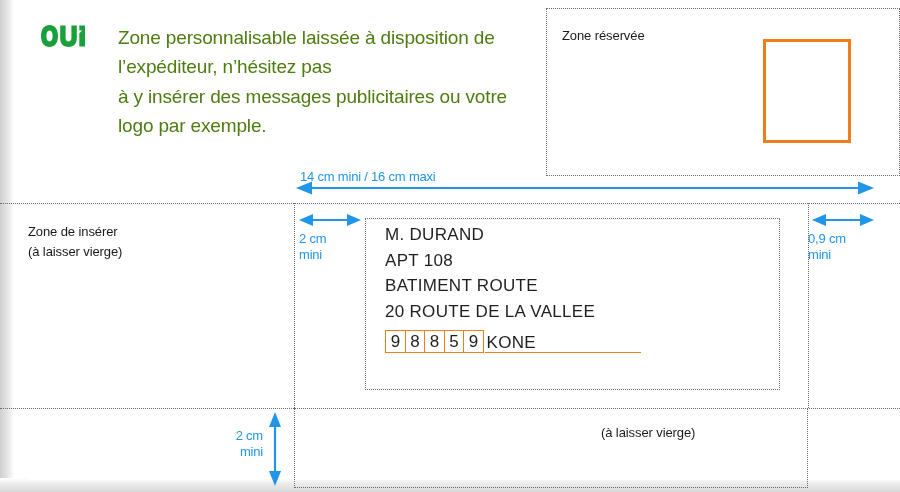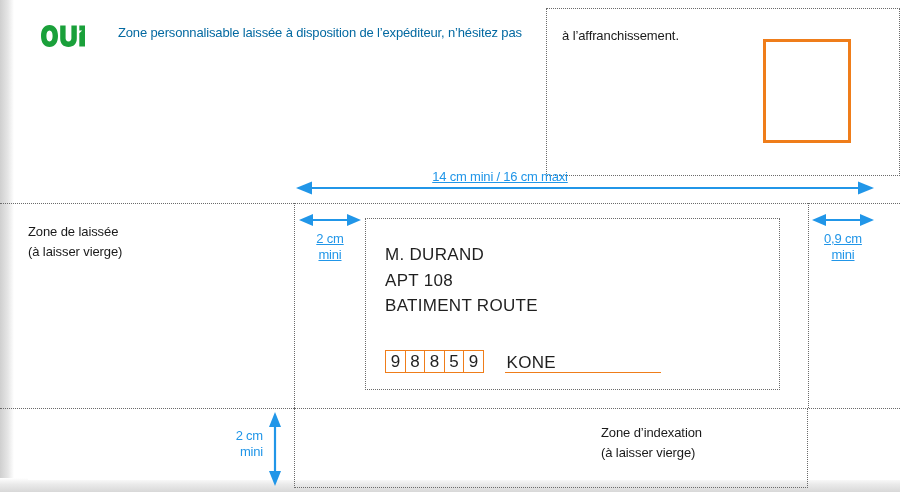--- a/index.html
+++ b/index.html
@@ -70,23 +70,23 @@
     width: 46px;
     height: 22px;
   }
 
   
   .blurb {
     position: absolute;
     left: 118px;
     top: 23px;
     width: 420px;
-    font-size: 13px;
+    font-size: 19px;
     line-height: 1.55;
-    color: #0369a1;
+    color: #4d7c0f;
     letter-spacing: -0.15px;
   }
   .zone-label {
     position: absolute;
     font-size: 13px;
     line-height: 1.5;
     color: #1a1a1a;
     letter-spacing: -0.1px;
   }
   .zone-reservee { left: 562px; top: 26px; }
@@ -102,21 +102,21 @@
     height: 104px;
     border: 3px solid #ef7d1a;
     box-sizing: border-box;
     background: #ffffff;
   }
 
   
   .address-box {
     position: absolute;
     left: 365px;
-    top: 228px;
+    top: 208px;
     width: 415px;
     height: 172px;
   }
   .address-lines {
     position: absolute;
     left: 20px;
     top: 14px;
     font-size: 17px;
     line-height: 25.5px;
     color: #1f1f1f;
@@ -136,42 +136,42 @@
     border: 1.5px solid #ef7d1a;
     box-sizing: border-box;
     font-size: 17px;
     line-height: 21px;
     text-align: center;
     color: #1f1f1f;
     margin-right: -1.5px;
     background: #ffffff;
   }
   .cp-city {
-    margin-left: 22px;
+    margin-left: 2px;
     font-size: 17px;
     line-height: 23px;
     color: #1f1f1f;
     letter-spacing: 0.3px;
     border-bottom: 1.5px solid #ef7d1a;
     padding-right: 105px;
     padding-left: 2px;
     height: 22px;
     box-sizing: border-box;
   }
 
   
   .dim-label {
     position: absolute;
     color: #2196e8;
     font-size: 13px;
     line-height: 16px;
     letter-spacing: -0.2px;
     white-space: nowrap;
   }
-  .dim-label.centered { text-align: center; text-decoration: underline; }
+  .dim-label.centered { text-align: left; }
   .dim-label.right { text-align: right; }
 
   .arrow-h {
     position: absolute;
     height: 18px;
   }
   .arrow-v {
     position: absolute;
     width: 18px;
   }
@@ -207,24 +207,25 @@
                M9.5,5.6 C7.4,5.6 6.4,7.8 6.4,11 C6.4,14.2 7.4,16.4 9.5,16.4 C11.6,16.4 12.6,14.2 12.6,11 C12.6,7.8 11.6,5.6 9.5,5.6 Z" fill="#1aa03a"></path>
 
       <path d="M20.2,0.6 L25.6,0.6 L25.6,13.3 C25.6,15.4 26.7,16.4 28.5,16.4 C30.3,16.4 31.4,15.4 31.4,13.3 L31.4,0.6 L36.8,0.6 L36.8,13.6 C36.8,19 33.6,22 28.5,22 C23.4,22 20.2,19 20.2,13.6 Z" fill="#1aa03a"></path>
 
       <path d="M39.3,0.6 L45,0.6 L45,21.4 L39.3,21.4 L39.3,8.2 L42.2,5.4 L39.3,5.4 Z" fill="#1aa03a"></path>
     </svg>
   </div>
 
   <div class="blurb">
     <div>Zone personnalisable laissée à disposition de l’expéditeur, n’hésitez pas</div>
+    <div>à y insérer des messages publicitaires ou votre logo par exemple.</div>
   </div>
 
   <div class="zone-label zone-reservee">
-    <div>à l’affranchissement.</div>
+    <div>Zone réservée</div>
   </div>
 
   <div class="stamp-box"></div>
 
   <div class="dim-label centered" style="left:300px; top:169px; width:400px;">
     <span>14 cm mini / 16 cm maxi</span>
   </div>
 
   <div class="arrow-h" style="left:296px; top:180px; width:578px; height:16px;">
     <svg width="578" height="16" viewBox="0 0 578 16">
@@ -252,29 +253,30 @@
       <polygon points="0,8 14,2 14,14" fill="#2196e8"></polygon>
       <polygon points="62,8 48,2 48,14" fill="#2196e8"></polygon>
     </svg>
   </div>
   <div class="dim-label centered" style="left:808px; top:231px; width:70px;">
     <div>0,9 cm</div>
     <div>mini</div>
   </div>
 
   <div class="zone-label zone-securite">
-    <div>Zone de laissée</div>
+    <div>Zone de insérer</div>
     <div>(à laisser vierge)</div>
   </div>
 
   <div class="address-box">
     <div class="address-lines">
       <div>M. DURAND</div>
       <div>APT 108</div>
       <div>BATIMENT ROUTE</div>
+      <div>20 ROUTE DE LA VALLEE</div>
     </div>
     <div class="cp-row">
       <div class="cp-digit">9</div>
       <div class="cp-digit">8</div>
       <div class="cp-digit">8</div>
       <div class="cp-digit">5</div>
       <div class="cp-digit">9</div>
       <div class="cp-city">KONE</div>
     </div>
   </div>
@@ -285,17 +287,16 @@
       <polygon points="8,0 2,15 14,15" fill="#2196e8"></polygon>
       <polygon points="8,74 2,59 14,59" fill="#2196e8"></polygon>
     </svg>
   </div>
   <div class="dim-label right" style="left:200px; top:428px; width:63px;">
     <div>2 cm</div>
     <div>mini</div>
   </div>
 
   <div class="zone-label zone-indexation">
-    <div>Zone d’indexation</div>
     <div>(à laisser vierge)</div>
   </div>
 
 </div>
 
 </body></html>

